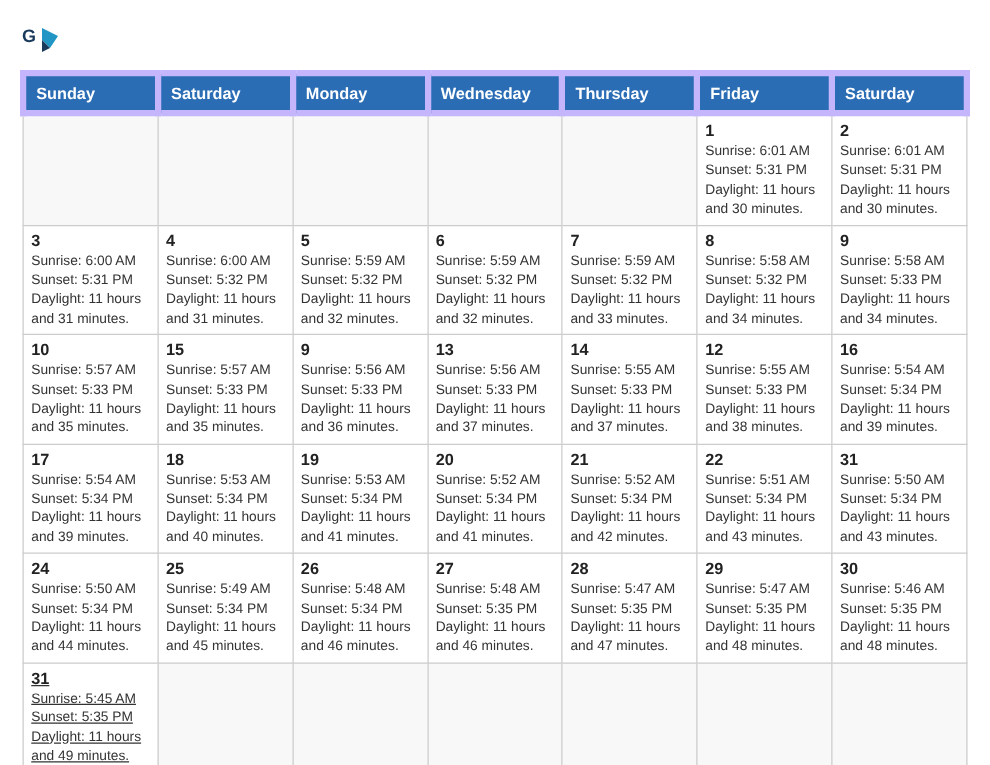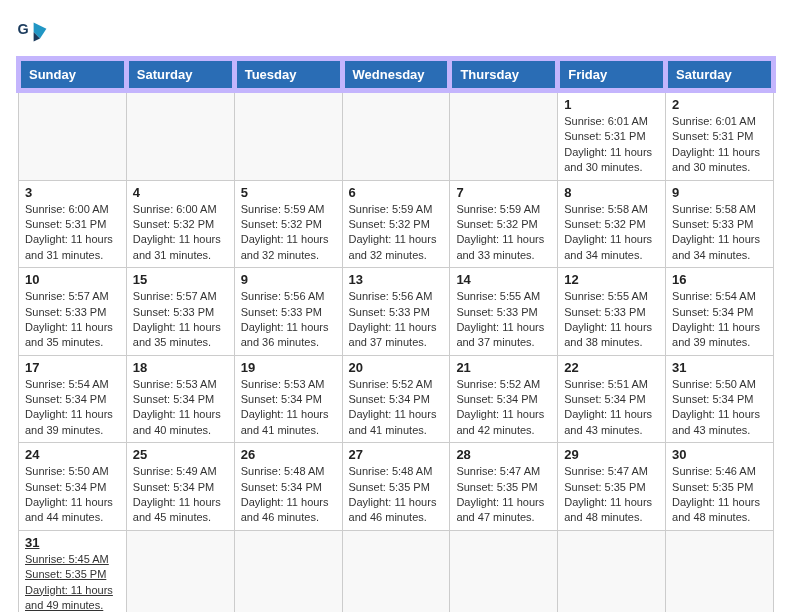--- a/index.html
+++ b/index.html
@@ -110,21 +110,21 @@
     <div class="calendar-title"></div>
     <div class="calendar-subtitle"></div>
   </div>
 </div>
 
 <table class="calendar">
   <thead>
     <tr>
       <th>Sunday</th>
       <th>Saturday</th>
-      <th>Tuesday</th>
+      <th>Monday</th>
       <th>Wednesday</th>
       <th>Thursday</th>
       <th>Friday</th>
       <th>Saturday</th>
     </tr>
   </thead>
   <tbody id="calendar-body">
   <tr>
         <td class="empty"></td>
         <td class="empty"></td>

